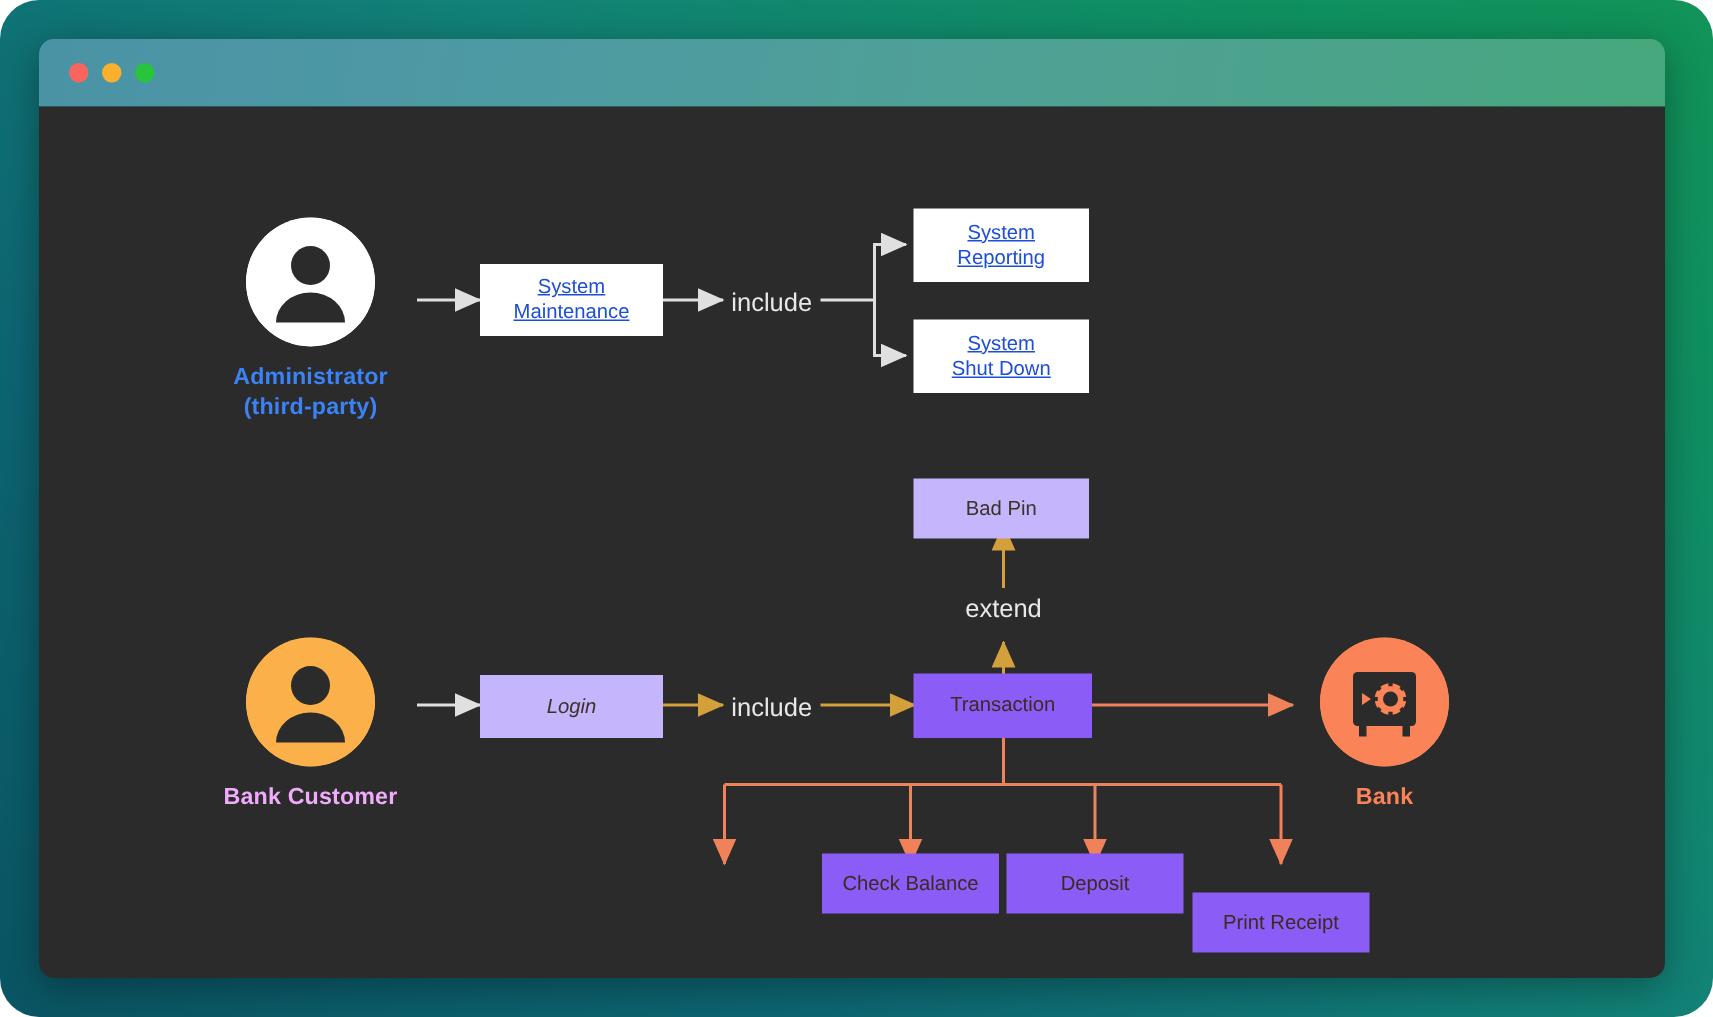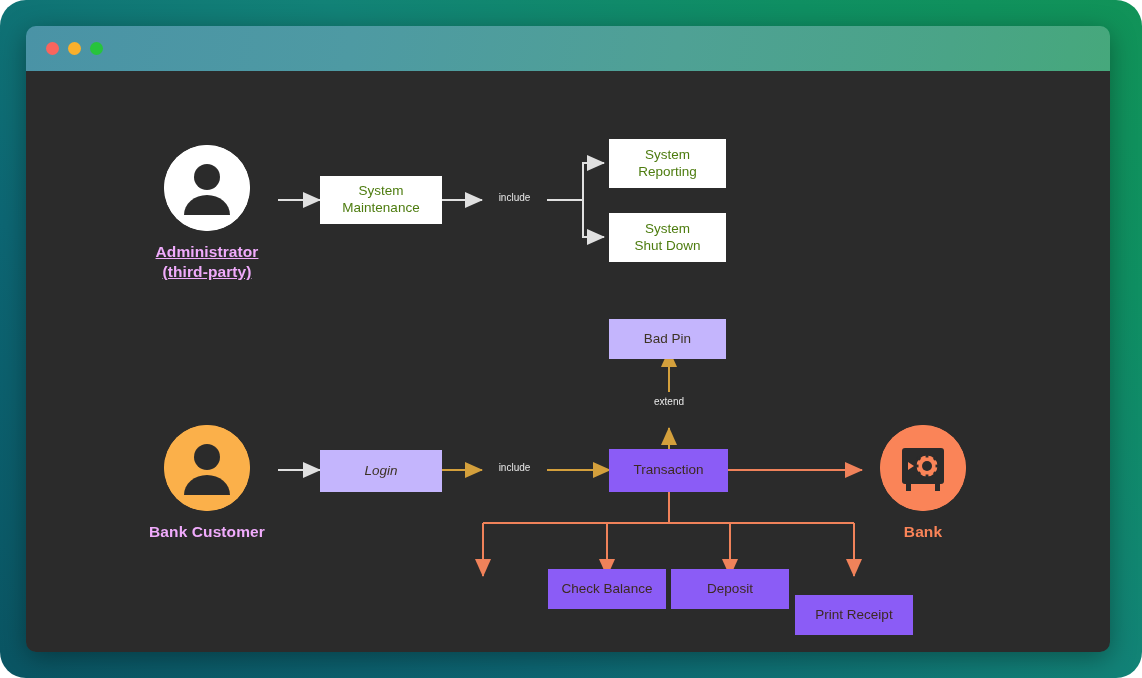--- a/index.html
+++ b/index.html
@@ -80,21 +80,21 @@
   .actor-label {
     margin-top: 11px;
     font-size: 15.5px;
     font-weight: bold;
     line-height: 1.3;
     letter-spacing: .1px;
   }
 
   #actor-admin      { left: 106px; top: 74px; }
   #actor-admin .actor-circle { background: #ffffff; }
-  #actor-admin .actor-label  { color: #f0abfc; text-decoration: underline; }
+  #actor-admin .actor-label  { color: #3b82f6; }
 
   #actor-customer   { left: 106px; top: 354px; }
   #actor-customer .actor-circle { background: #fbb04a; }
   #actor-customer .actor-label  { color: #f0abfc; }
 
   #actor-bank       { left: 822px; top: 354px; }
   #actor-bank .actor-circle { background: #fa8458; }
   #actor-bank .actor-label  { color: #fa8458; }
 
   
@@ -102,28 +102,28 @@
     position: absolute;
     display: flex;
     align-items: center;
     justify-content: center;
     text-align: center;
     line-height: 1.25;
     font-size: 13.5px;
     color: #333333;
     padding: 4px 6px;
   }
-  .node.white  { background: #ffffff; color: #4d7c0f; }
+  .node.white  { background: #ffffff; color: #1d4ed8; text-decoration: underline; }
   .node.amber  { background: #c4b5fd; color: #3d3325; }
   .node.salmon { background: #8b5cf6; color: #3d2a22; }
 
   
   .stereo {
     position: absolute;
-    font-size: 10px;
+    font-size: 17px;
     color: #e8e8e8;
     text-align: center;
   }
 
   
 </style>
 </head>
 <body>
 
 <div id="backdrop"></div>

